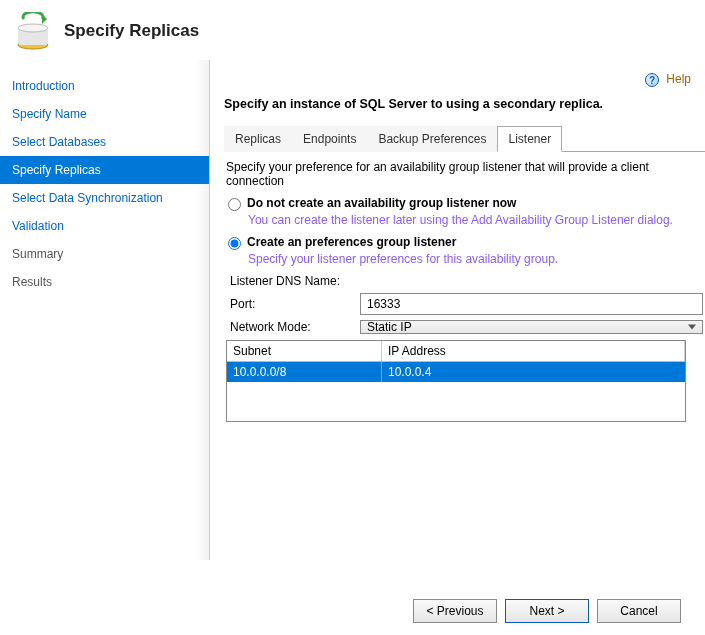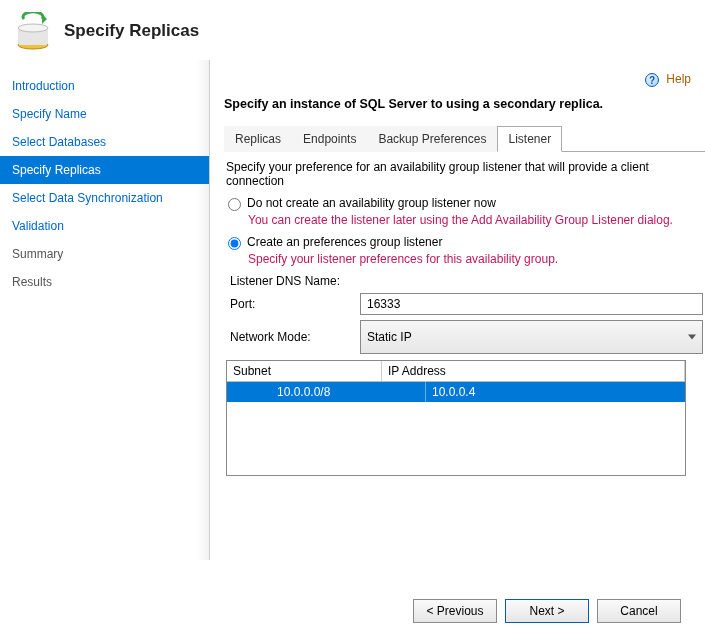--- a/index.html
+++ b/index.html
@@ -111,24 +111,24 @@
     margin: 2px 0 8px 0;
   }
   .radio-row {
     display: flex;
     align-items: flex-start;
     margin: 6px 0 2px 0;
   }
   .radio-row input[type=radio] {
     margin: 2px 6px 0 2px;
   }
-  .radio-label { font-weight: 400; }
+  .radio-label { font-weight: 700; }
   .radio-sub {
     margin: 2px 0 8px 22px;
-    color: #be185d;
+    color: #8b5cf6;
   }
   .form-grid {
     margin: 8px 0 6px 4px;
   }
   .form-row {
     display: flex;
     align-items: center;
     margin: 5px 0;
   }
   .form-label {
@@ -141,60 +141,59 @@
     padding: 2px 6px;
     font-size: 12px;
     font-family: inherit;
     background: #fff;
   }
   .combo {
     flex: 1;
     display: flex;
     align-items: center;
     border: 1px solid #888;
-    height: 34px;
+    height: 14px;
     background: linear-gradient(#f6f6f6,#e7e7e7);
     padding: 0 18px 0 6px;
     position: relative;
     font-size: 12px;
   }
   .combo::after {
     content: "";
     position: absolute;
     right: 6px; top: 50%;
     width: 0; height: 0;
     border-left: 4px solid transparent;
     border-right: 4px solid transparent;
     border-top: 5px solid #555;
     transform: translateY(-50%);
   }
   .grid-table {
     border: 1px solid #888;
     margin-top: 6px;
     width: 460px;
-    height: 116px;
+    height: 82px;
     background: #fff;
   }
   .grid-header {
     display: flex;
     background: #fff;
     border-bottom: 1px solid #bbb;
   }
   .grid-header .gh {
     padding: 3px 6px;
     font-size: 12px;
     border-right: 1px solid #ccc;
   }
   .gh-subnet { width: 155px; }
   .gh-ip { flex: 1; }
   .grid-row {
     display: flex;
     background: #0078d7;
     color: #fff;
-    padding-left: 44px;
   }
   .grid-row .gc {
     padding: 3px 6px;
     font-size: 12px;
   }
   .gc-subnet { width: 155px; border-right: 1px solid rgba(255,255,255,0.4); }
   .gc-ip { flex: 1; }
   .footer {
     position: absolute;
     bottom: 12px;

